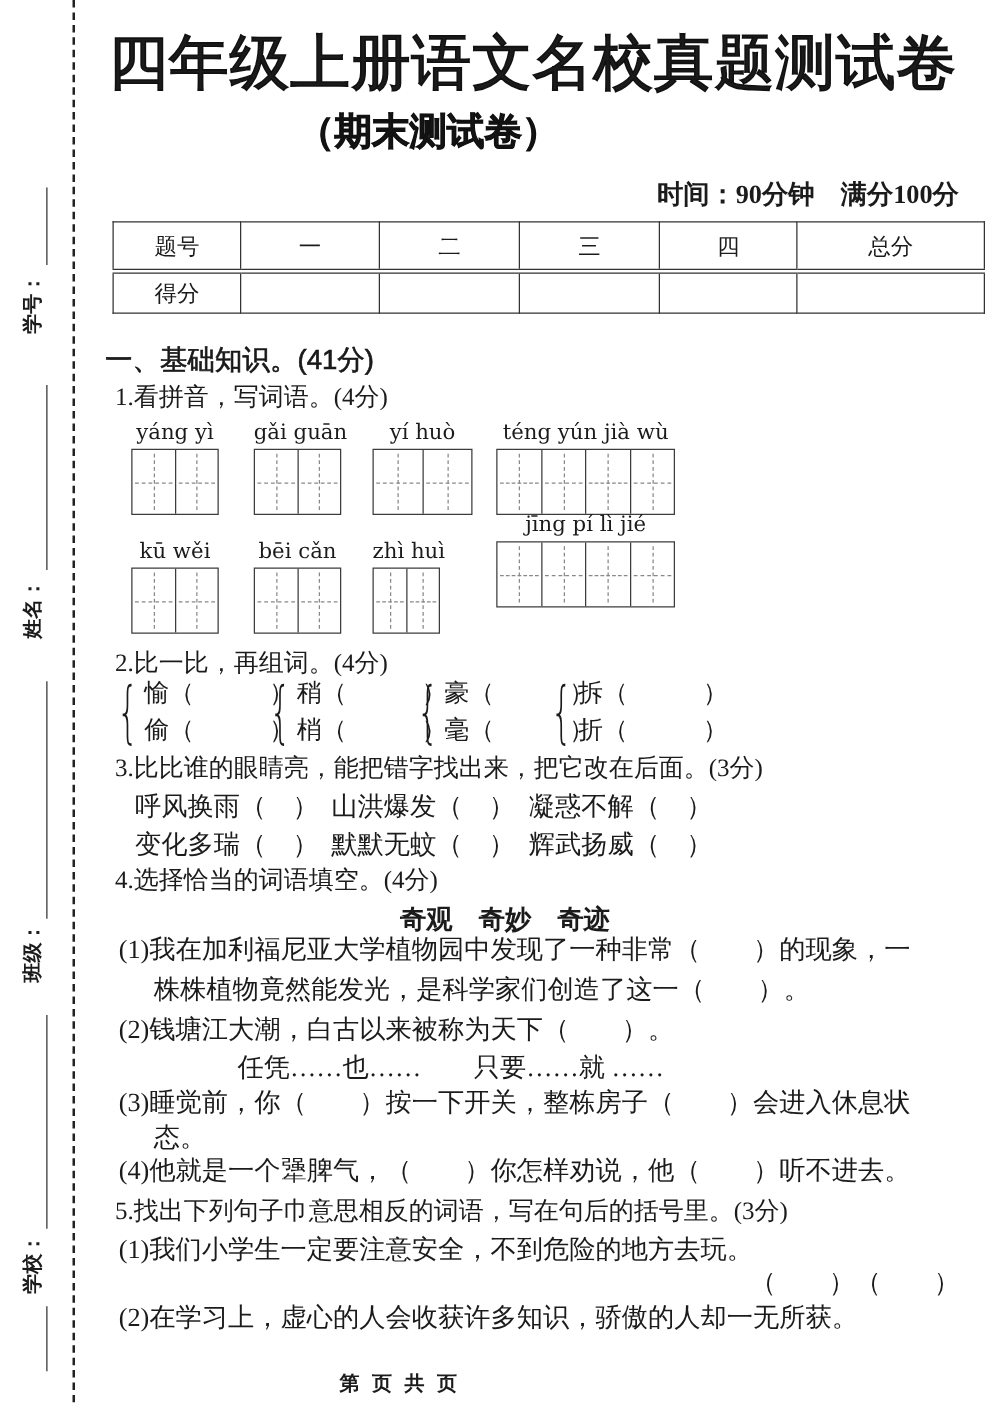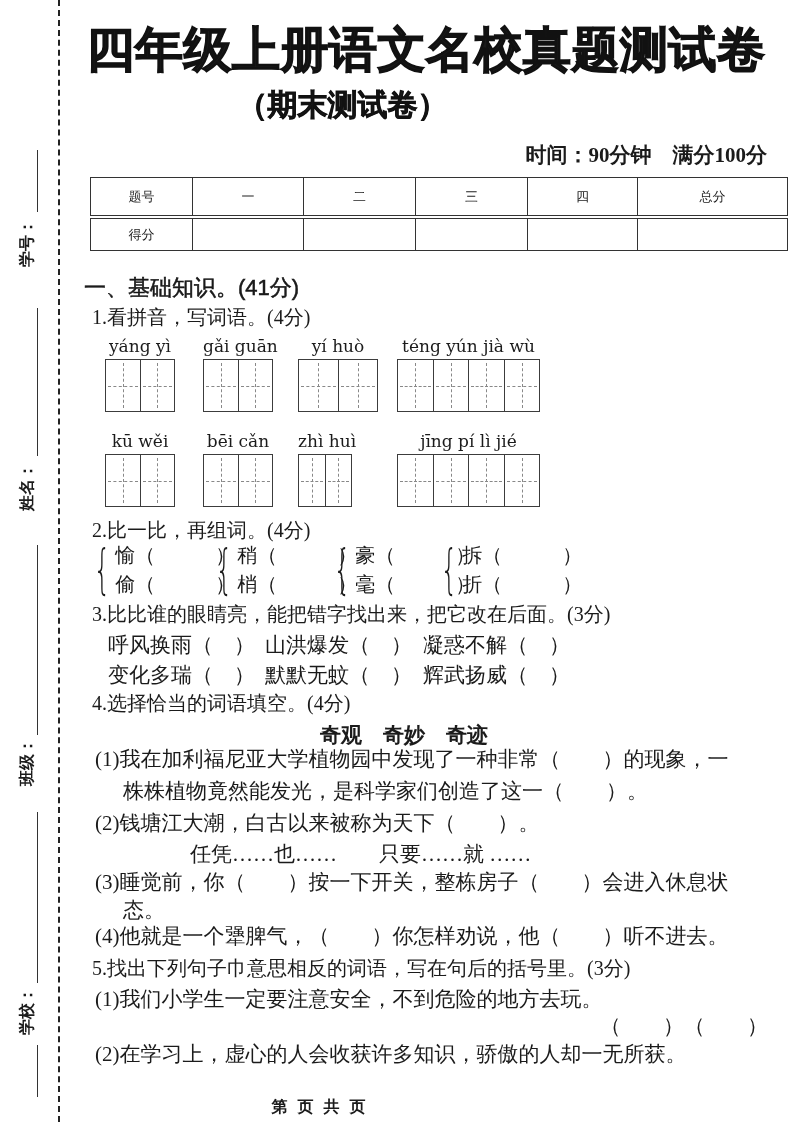--- a/index.html
+++ b/index.html
@@ -5,29 +5,29 @@
   html,body{margin:0;padding:0;}
   body{
     width:793px;height:1122px;position:relative;background:#ffffff;
     font-family:"Liberation Serif","DejaVu Serif",serif;color:#1b1b1b;
     overflow:hidden;
   }
   .abs{position:absolute;}
   .hei{font-family:"Liberation Sans","DejaVu Sans",sans-serif;}
 
   
-  .title{top:18px;left:78px;width:696px;text-align:center;font-size:48px;font-weight:700;
+  .title{top:18px;left:78px;width:696px;text-align:center;font-size:48px;font-weight:400;
          letter-spacing:0.5px;-webkit-text-stroke:1.3px #111;white-space:nowrap;}
   .subtitle{top:85px;left:80px;width:525px;text-align:center;font-size:30px;font-weight:900;
             -webkit-text-stroke:0.7px #111;white-space:nowrap;}
   .info{top:141px;right:26px;font-size:21px;font-weight:700;white-space:nowrap;}
 
   
   .score-table{top:177px;left:90px;border-collapse:collapse;table-layout:fixed;width:697px;}
-  .score-table td{border:1.6px solid #333;text-align:center;font-size:13px;padding:0;}
+  .score-table td{border:1.6px solid #333;text-align:center;font-size:18px;padding:0;}
   .score-table tr.hdr td{border-bottom:4px double #333;height:37px;}
   .score-table tr.val td{height:31px;}
 
   
   .seal-line{left:58px;top:0;height:1122px;width:0;border-left:2px dashed #222;}
   .vline{left:37px;width:0;border-left:1.6px solid #333;}
   .side-label{left:-5px;width:64px;height:20px;line-height:20px;text-align:center;
               font-size:16px;font-weight:600;transform:rotate(-90deg);white-space:nowrap;}
 
   
@@ -151,21 +151,21 @@
     <div class="cellbox"></div>
   </div>
 </div>
 <div class="py-group" style="top:431px;left:298px;width:54px;">
   <span class="py">zhì huì</span>
   <div class="boxes">
     <div class="cellbox"></div>
     <div class="cellbox"></div>
   </div>
 </div>
-<div class="py-group" style="top:431px;left:397px;width:143px;">
+<div class="py-group" style="top:410px;left:397px;width:143px;">
   <span class="py">jīng pí lì jié</span>
   <div class="boxes">
     <div class="cellbox"></div>
     <div class="cellbox"></div>
     <div class="cellbox"></div>
     <div class="cellbox"></div>
   </div>
 </div>
 
 <div class="abs q-label" style="top:517px;left:92px;">2.比一比，再组词。(4分)</div>

